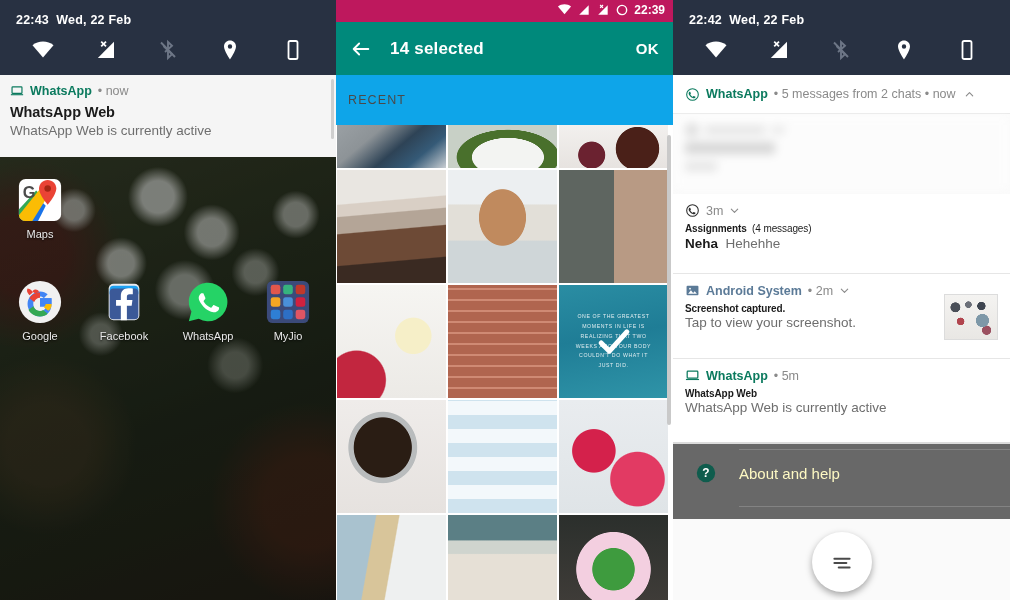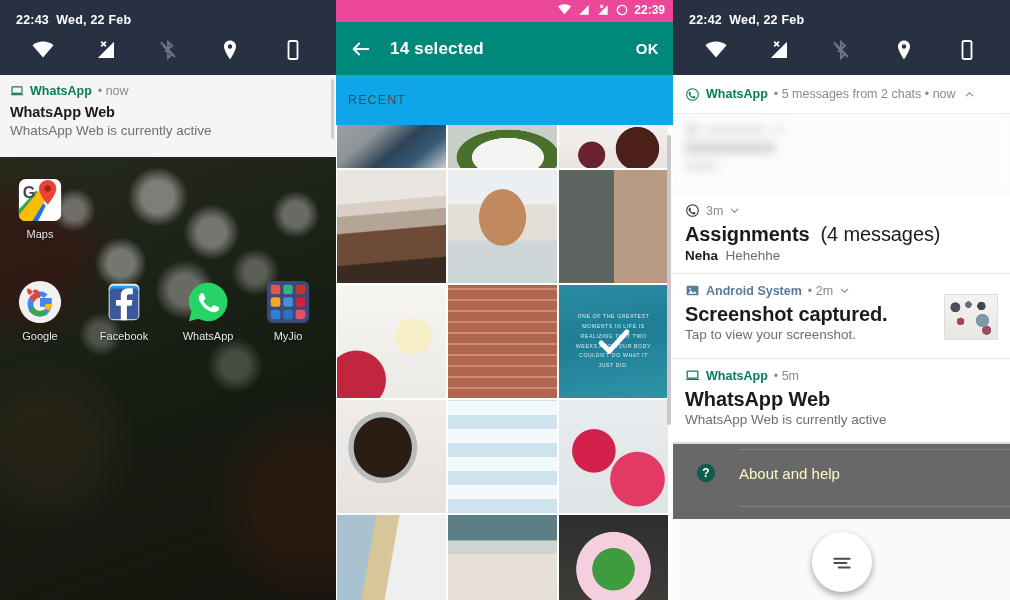--- a/index.html
+++ b/index.html
@@ -41,42 +41,42 @@
      radial-gradient(circle at 92% 78%, rgba(120,45,25,.45) 0 45px, rgba(0,0,0,0) 100px),
      linear-gradient(160deg,#3f4a2c 0%,#2e3a22 35%,#25301d 60%,#2a2418 100%);
     filter:saturate(.85);}
   .wall-dim{position:absolute;inset:0;background:rgba(0,0,0,.42);}
 
   .app{position:absolute;width:64px;text-align:center;}
   .app .glyph{width:46px;height:46px;margin:0 auto;position:relative;}
   .app .lbl{color:#e9e9e9;font-size:11px;margin-top:5px;text-shadow:0 1px 2px rgba(0,0,0,.8);}
 
   
-  .sb2{background:#ec4899;height:22px;position:relative;color:#fff;}
+  .sb2{background:#be185d;height:22px;position:relative;color:#fff;}
   .sb2-right{position:absolute;right:8px;top:2px;display:flex;align-items:center;gap:5px;font-size:12px;font-weight:bold;}
   .appbar{background:#00897b;height:53px;display:flex;align-items:center;padding:0 14px;box-sizing:border-box;color:#fff;}
   .appbar .title{font-size:17px;font-weight:bold;margin-left:18px;letter-spacing:.2px;}
   .appbar .ok{margin-left:auto;font-size:15px;font-weight:bold;letter-spacing:.4px;}
   .recent-hdr{height:50px;display:flex;align-items:center;padding-left:12px;font-size:12.5px;font-weight:normal;letter-spacing:1.1px;color:#4a4a4a;background:#0ea5e9;}
   .grid{position:relative;width:337px;height:492px;overflow:hidden;background:#fff;}
   .grid-inner{display:grid;grid-template-columns:repeat(3,109px);gap:2px;padding-left:1px;}
   .cell{width:109px;height:113px;position:relative;overflow:hidden;}
   .cell.short{height:43px;}
   .check{position:absolute;left:50%;top:50%;transform:translate(-50%,-50%);width:44px;height:44px;}
   .gscroll{position:absolute;right:2px;top:10px;width:4px;height:290px;background:#c9c9c9;border-radius:2px;}
 
   
   .shade3{background:#fafafa;position:relative;height:525px;}
   .n-group-hdr{display:flex;align-items:center;gap:6px;height:38px;padding-left:12px;font-size:12.5px;background:#fff;border-bottom:1px solid #e6e6e6;}
   .n-item{background:#fff;border-bottom:1px solid #e6e6e6;position:relative;padding:9px 12px 16px 12px;box-sizing:border-box;}
   .n-hdr{display:flex;align-items:center;gap:6px;font-size:12.5px;margin-bottom:5px;}
   .n-app-wa{color:#0b7a5e;font-weight:bold;}
   .n-app-sys{color:#5b7a97;font-weight:bold;}
   .n-meta{color:#8a8a8a;}
-  .n-title{font-size:20px;color:#1b1b1b;font-weight:bold;letter-spacing:-.1px;}
+  .n-title{font-size:10px;color:#1b1b1b;font-weight:bold;letter-spacing:-.1px;}
   .n-title .count{font-weight:normal;}
   .n-line2{font-size:13.5px;color:#6e6e6e;margin-top:2px;}
   .n-line2 b{color:#1b1b1b;}
   .n-body{font-size:13.5px;color:#6e6e6e;margin-top:1px;}
   .n-thumb{position:absolute;right:12px;top:20px;width:52px;height:44px;border:1px solid #dcdcdc;overflow:hidden;background:#f3f3f3;}
   .blurred{filter:blur(5px);opacity:.55;}
   .under{background:#686868;height:75px;position:relative;}
   .under .row{display:flex;align-items:center;gap:22px;padding:18px 0 0 22px;}
   .under .lbl{font-size:15px;color:#fef9c3;}
   .divider-u{position:absolute;left:66px;right:0;top:5px;height:1px;background:rgba(255,255,255,.18);}

